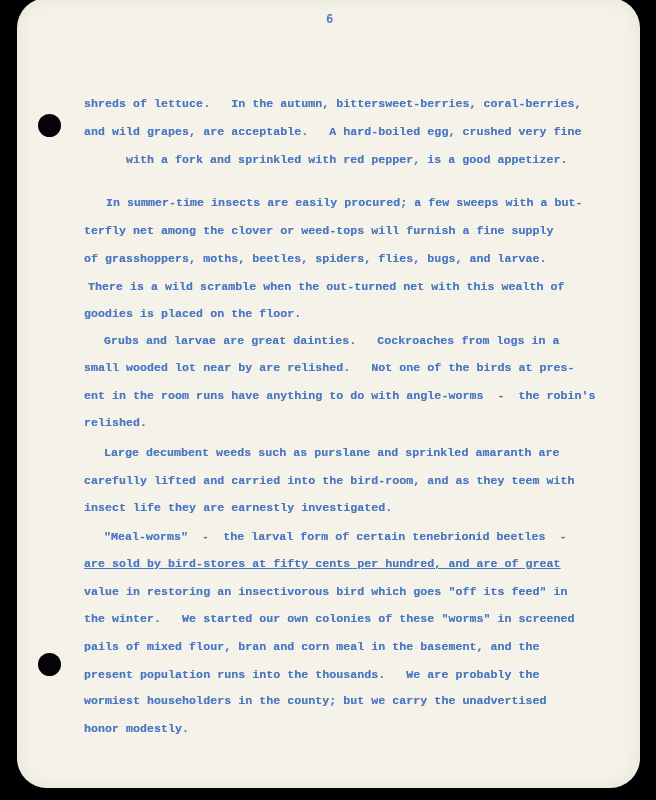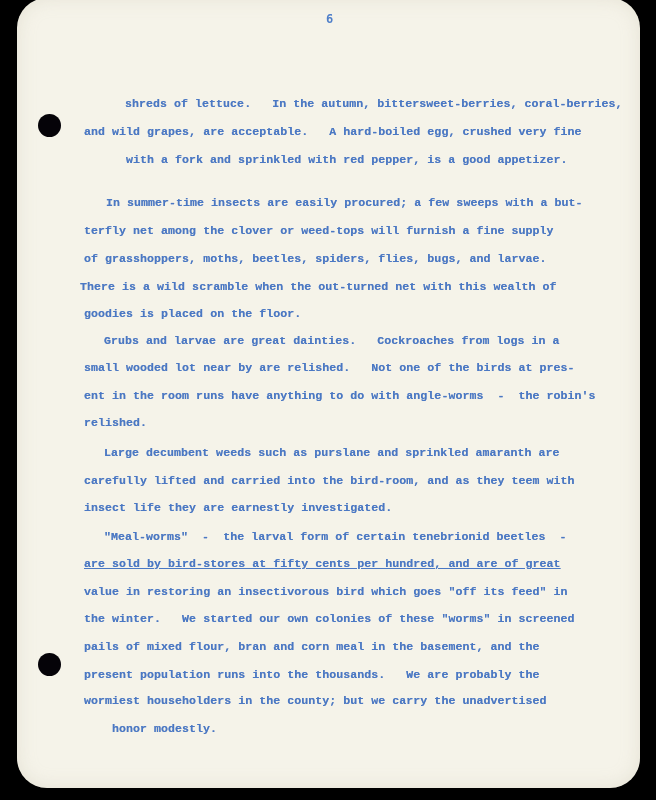--- a/index.html
+++ b/index.html
@@ -34,36 +34,36 @@
 </head>
 <body>
 
 <div class="page"></div>
 <div class="hole" style="left:38px; top:114px;"></div>
 <div class="hole" style="left:38px; top:653px;"></div>
 
 <div class="page-number">6</div>
 
 <div class="text-block" id="text-block">
-    <div class="line" style="left: 84px; top: 97px; margin-left: 41px;">shreds of lettuce.   In the autumn, bittersweet-berries, coral-berries,</div>
+    <div class="line" style="left: 84px; top: 97px;">shreds of lettuce.   In the autumn, bittersweet-berries, coral-berries,</div>
     <div class="line" style="left: 84px; top: 125px;">and wild grapes, are acceptable.   A hard-boiled egg, crushed very fine</div>
     <div class="line" style="left: 84px; top: 153px; margin-left: 42px;">with a fork and sprinkled with red pepper, is a good appetizer.</div>
     <div class="line" style="left: 106px; top: 196px;">In summer-time insects are easily procured; a few sweeps with a but-</div>
     <div class="line" style="left: 84px; top: 224px;">terfly net among the clover or weed-tops will furnish a fine supply</div>
     <div class="line" style="left: 84px; top: 252px;">of grasshoppers, moths, beetles, spiders, flies, bugs, and larvae.</div>
-    <div class="line" style="left: 80px; top: 280px;">There is a wild scramble when the out-turned net with this wealth of</div>
+    <div class="line" style="left: 88px; top: 280px;">There is a wild scramble when the out-turned net with this wealth of</div>
     <div class="line" style="left: 84px; top: 307px; text-align: center;">goodies is placed on the floor.</div>
     <div class="line" style="left: 104px; top: 334px;">Grubs and larvae are great dainties.   Cockroaches from logs in a</div>
     <div class="line" style="left: 84px; top: 361px;">small wooded lot near by are relished.   Not one of the birds at pres-</div>
     <div class="line" style="left: 84px; top: 389px;">ent in the room runs have anything to do with angle-worms  -  the robin's</div>
     <div class="line" style="left: 84px; top: 416px;">relished.</div>
     <div class="line" style="left: 104px; top: 446px;">Large decumbent weeds such as purslane and sprinkled amaranth are</div>
     <div class="line" style="left: 84px; top: 474px;">carefully lifted and carried into the bird-room, and as they teem with</div>
     <div class="line" style="left: 84px; top: 501px;">insect life they are earnestly investigated.</div>
     <div class="line" style="left: 104px; top: 530px;">"Meal-worms"  -  the larval form of certain tenebrionid beetles  -</div>
     <div class="line" style="left: 84px; top: 557px; text-decoration: underline;">are sold by bird-stores at fifty cents per hundred, and are of great</div>
     <div class="line" style="left: 84px; top: 585px;">value in restoring an insectivorous bird which goes "off its feed" in</div>
     <div class="line" style="left: 84px; top: 612px;">the winter.   We started our own colonies of these "worms" in screened</div>
     <div class="line" style="left: 84px; top: 640px;">pails of mixed flour, bran and corn meal in the basement, and the</div>
     <div class="line" style="left: 84px; top: 668px;">present population runs into the thousands.   We are probably the</div>
     <div class="line" style="left: 84px; top: 694px;">wormiest householders in the county; but we carry the unadvertised</div>
-    <div class="line" style="left: 84px; top: 722px; margin-left: 28px;">honor modestly.</div>
+    <div class="line" style="left: 84px; top: 722px;">honor modestly.</div>
   </div>
 
 </body></html>

